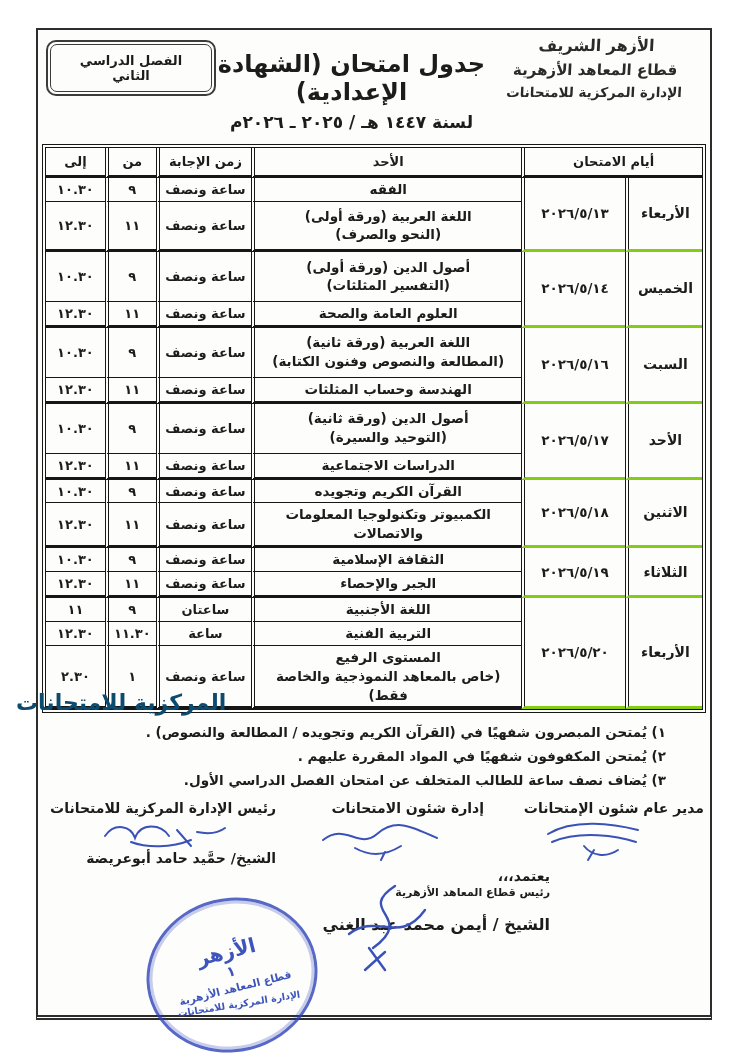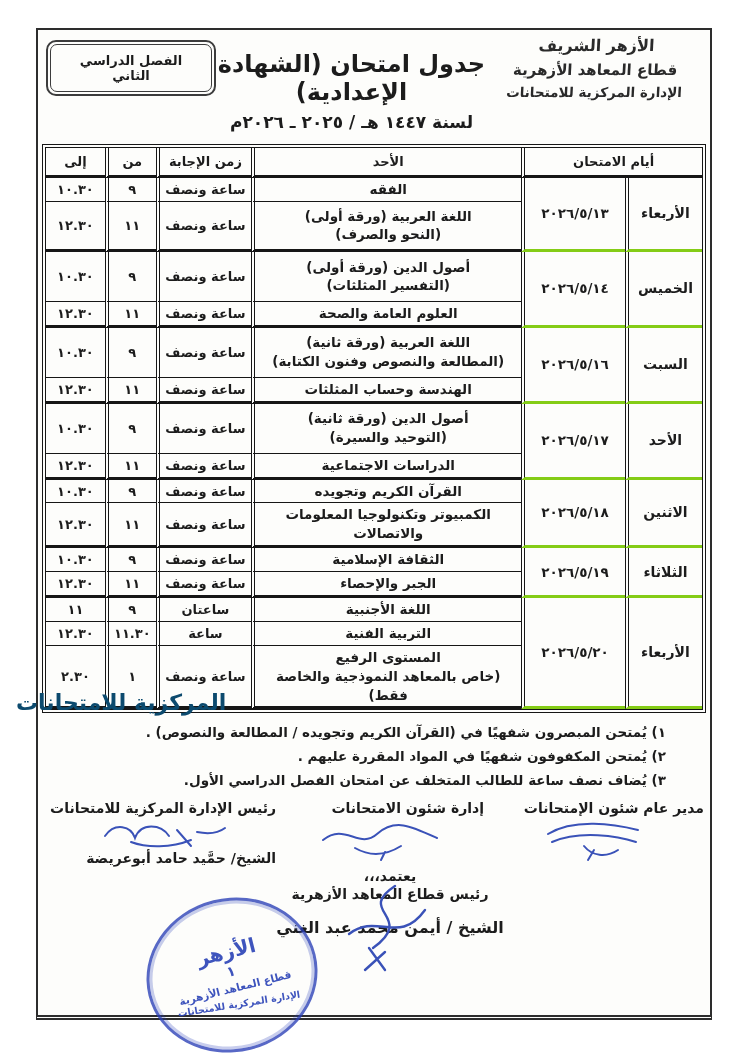--- a/index.html
+++ b/index.html
@@ -69,24 +69,24 @@
   
   .sigs{display:flex;margin:10px 4px 0;font-weight:bold;font-size:14px;}
   .sig-col{position:relative;}
   .sig-col.c1{width:208px;}
   .sig-col.c2{width:220px;}
   .sig-col.c3{flex:1;}
   .scribble{display:block;margin:0 auto;}
   .sig-name{font-size:14px;margin-top:0px;}
 
   
-  .approval{width:320px;margin:2px auto 0;text-align:center;font-weight:bold;
+  .approval{width:320px;margin:2px auto 0;font-weight:bold;
     position:relative;transform:translateX(16px);}
   .approval-word{font-size:14px;}
-  .approval-title{font-size:14px;margin-top:2px;}
+  .approval-title{font-size:11px;margin-top:2px;}
   .approval-name{font-size:16px;margin-top:16px;}
   .approval-scribble{position:absolute;top:14px;left:95px;}
 
   
   .stamp{
     position:absolute;left:146px;top:898px;width:172px;height:154px;
     border:3px solid rgba(41,62,182,.85);border-radius:50%;
     box-shadow:inset 0 0 0 3px rgba(41,62,182,.28);
     transform:rotate(-14deg);
     color:#2e46b8;display:flex;flex-direction:column;align-items:center;justify-content:center;

